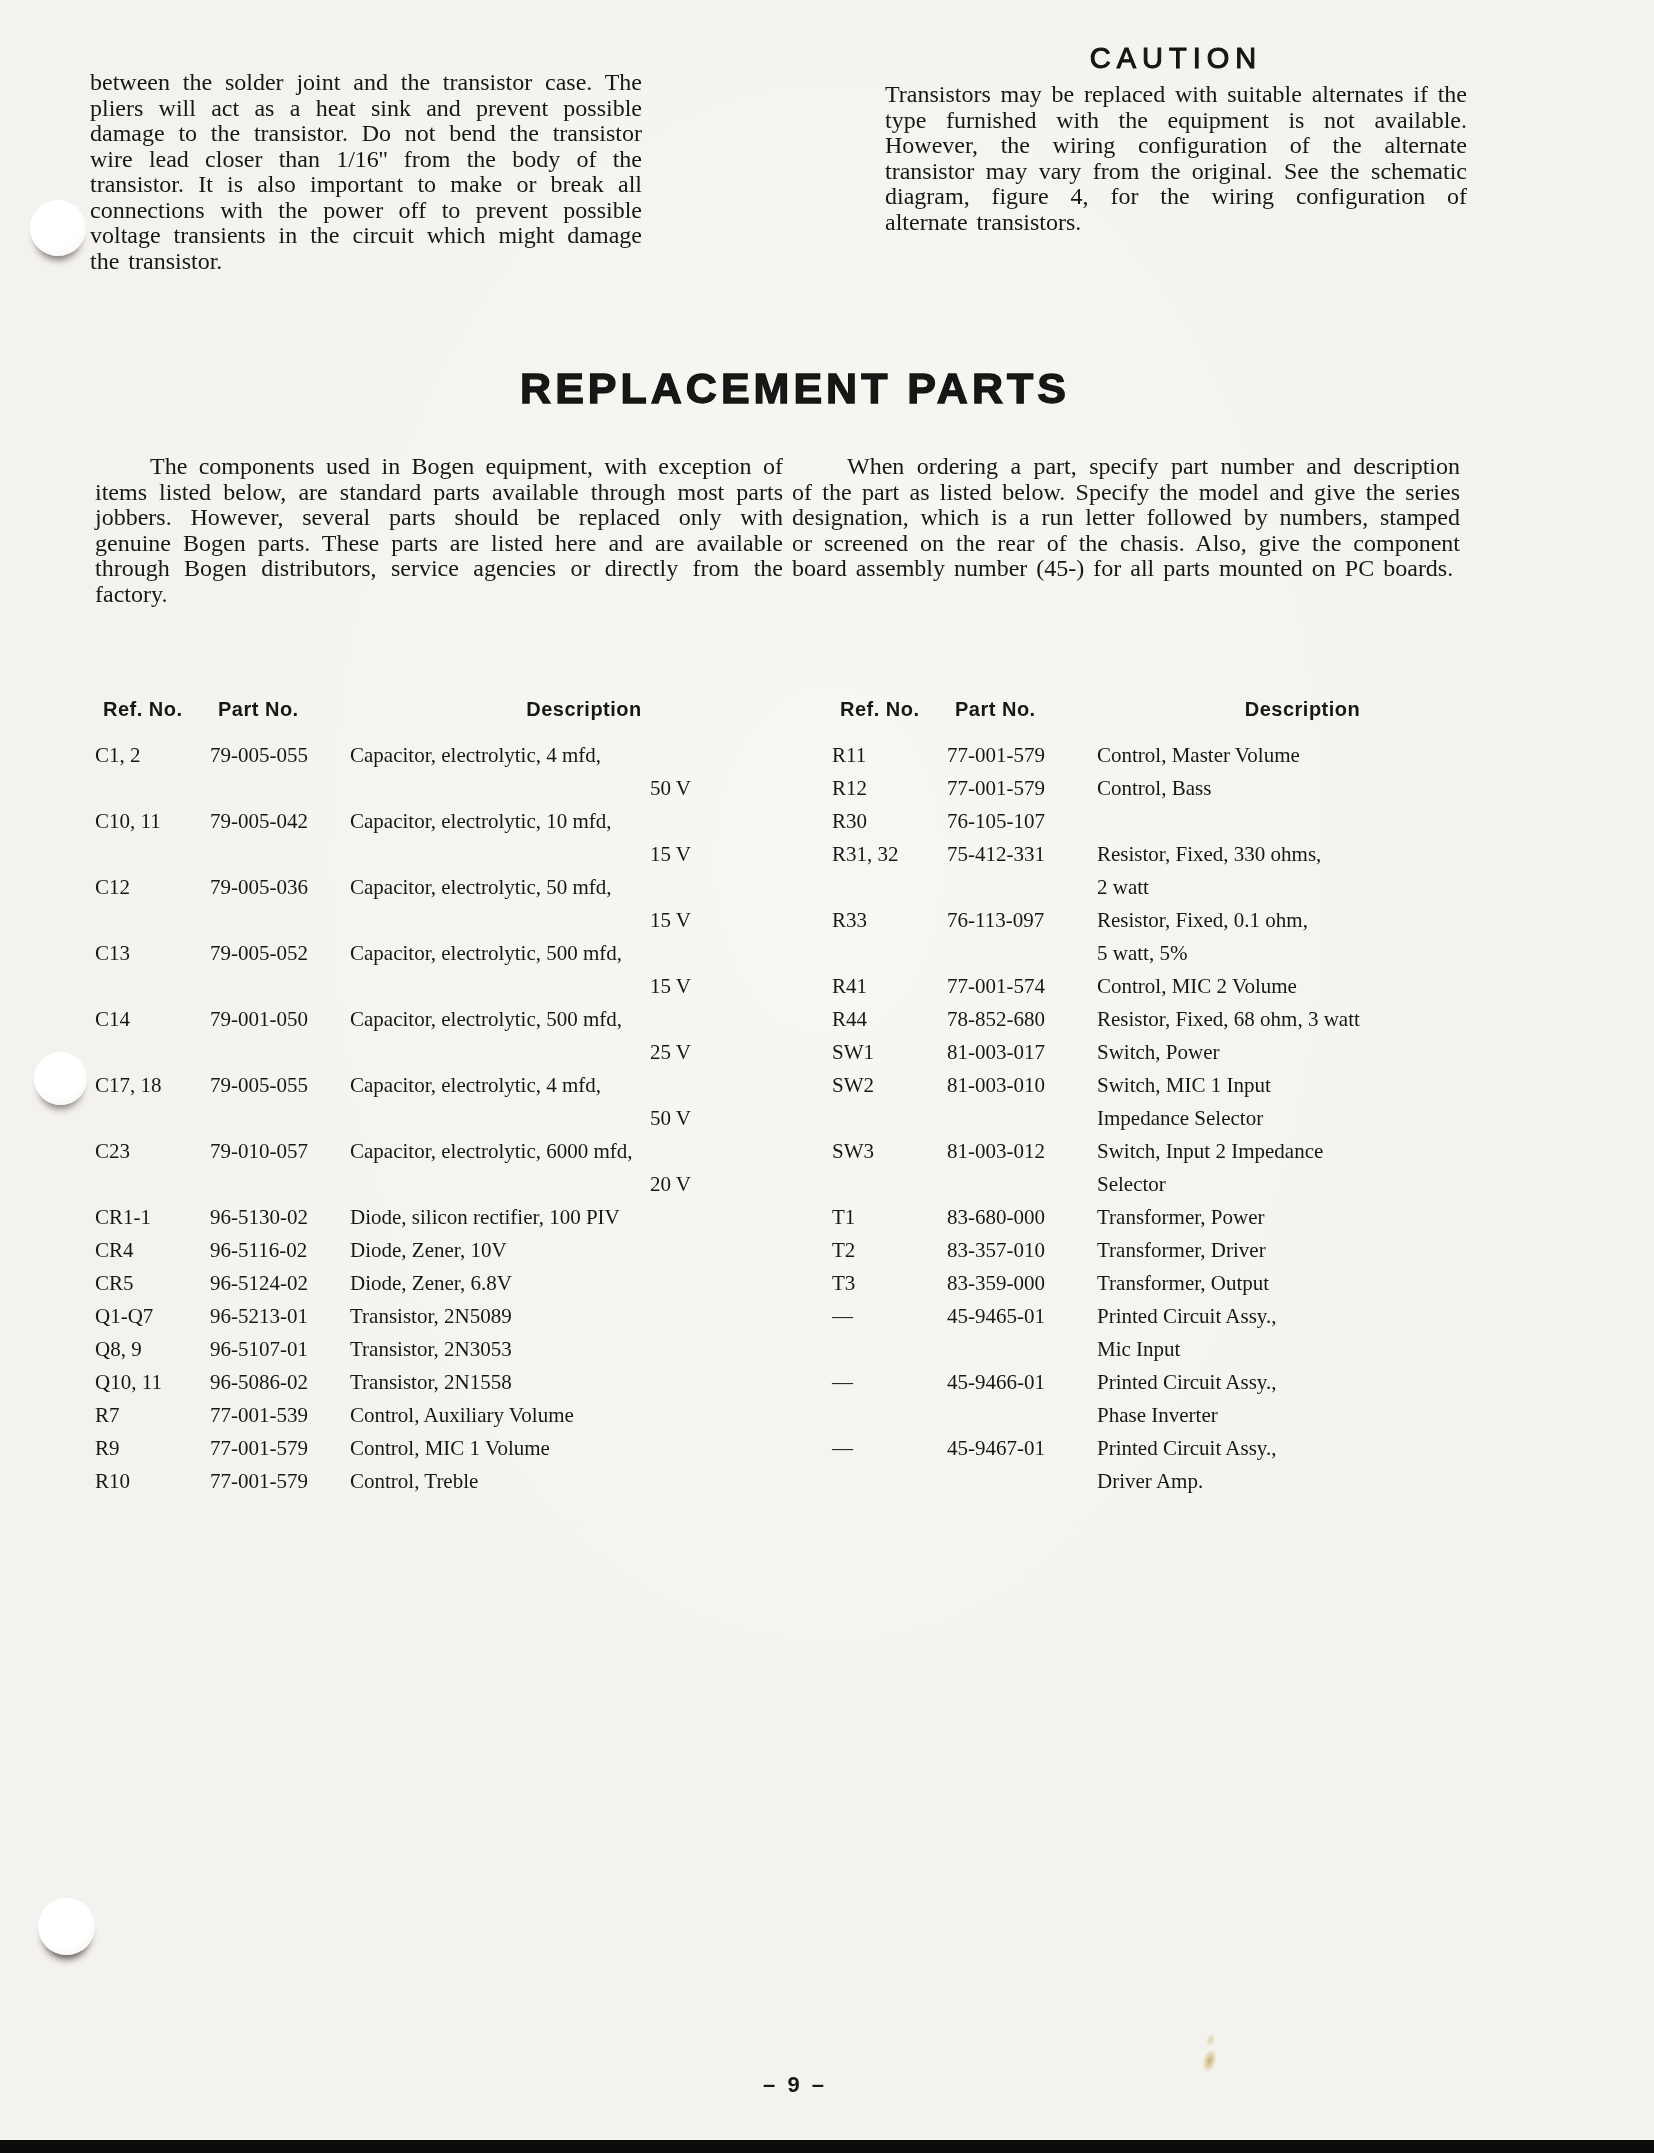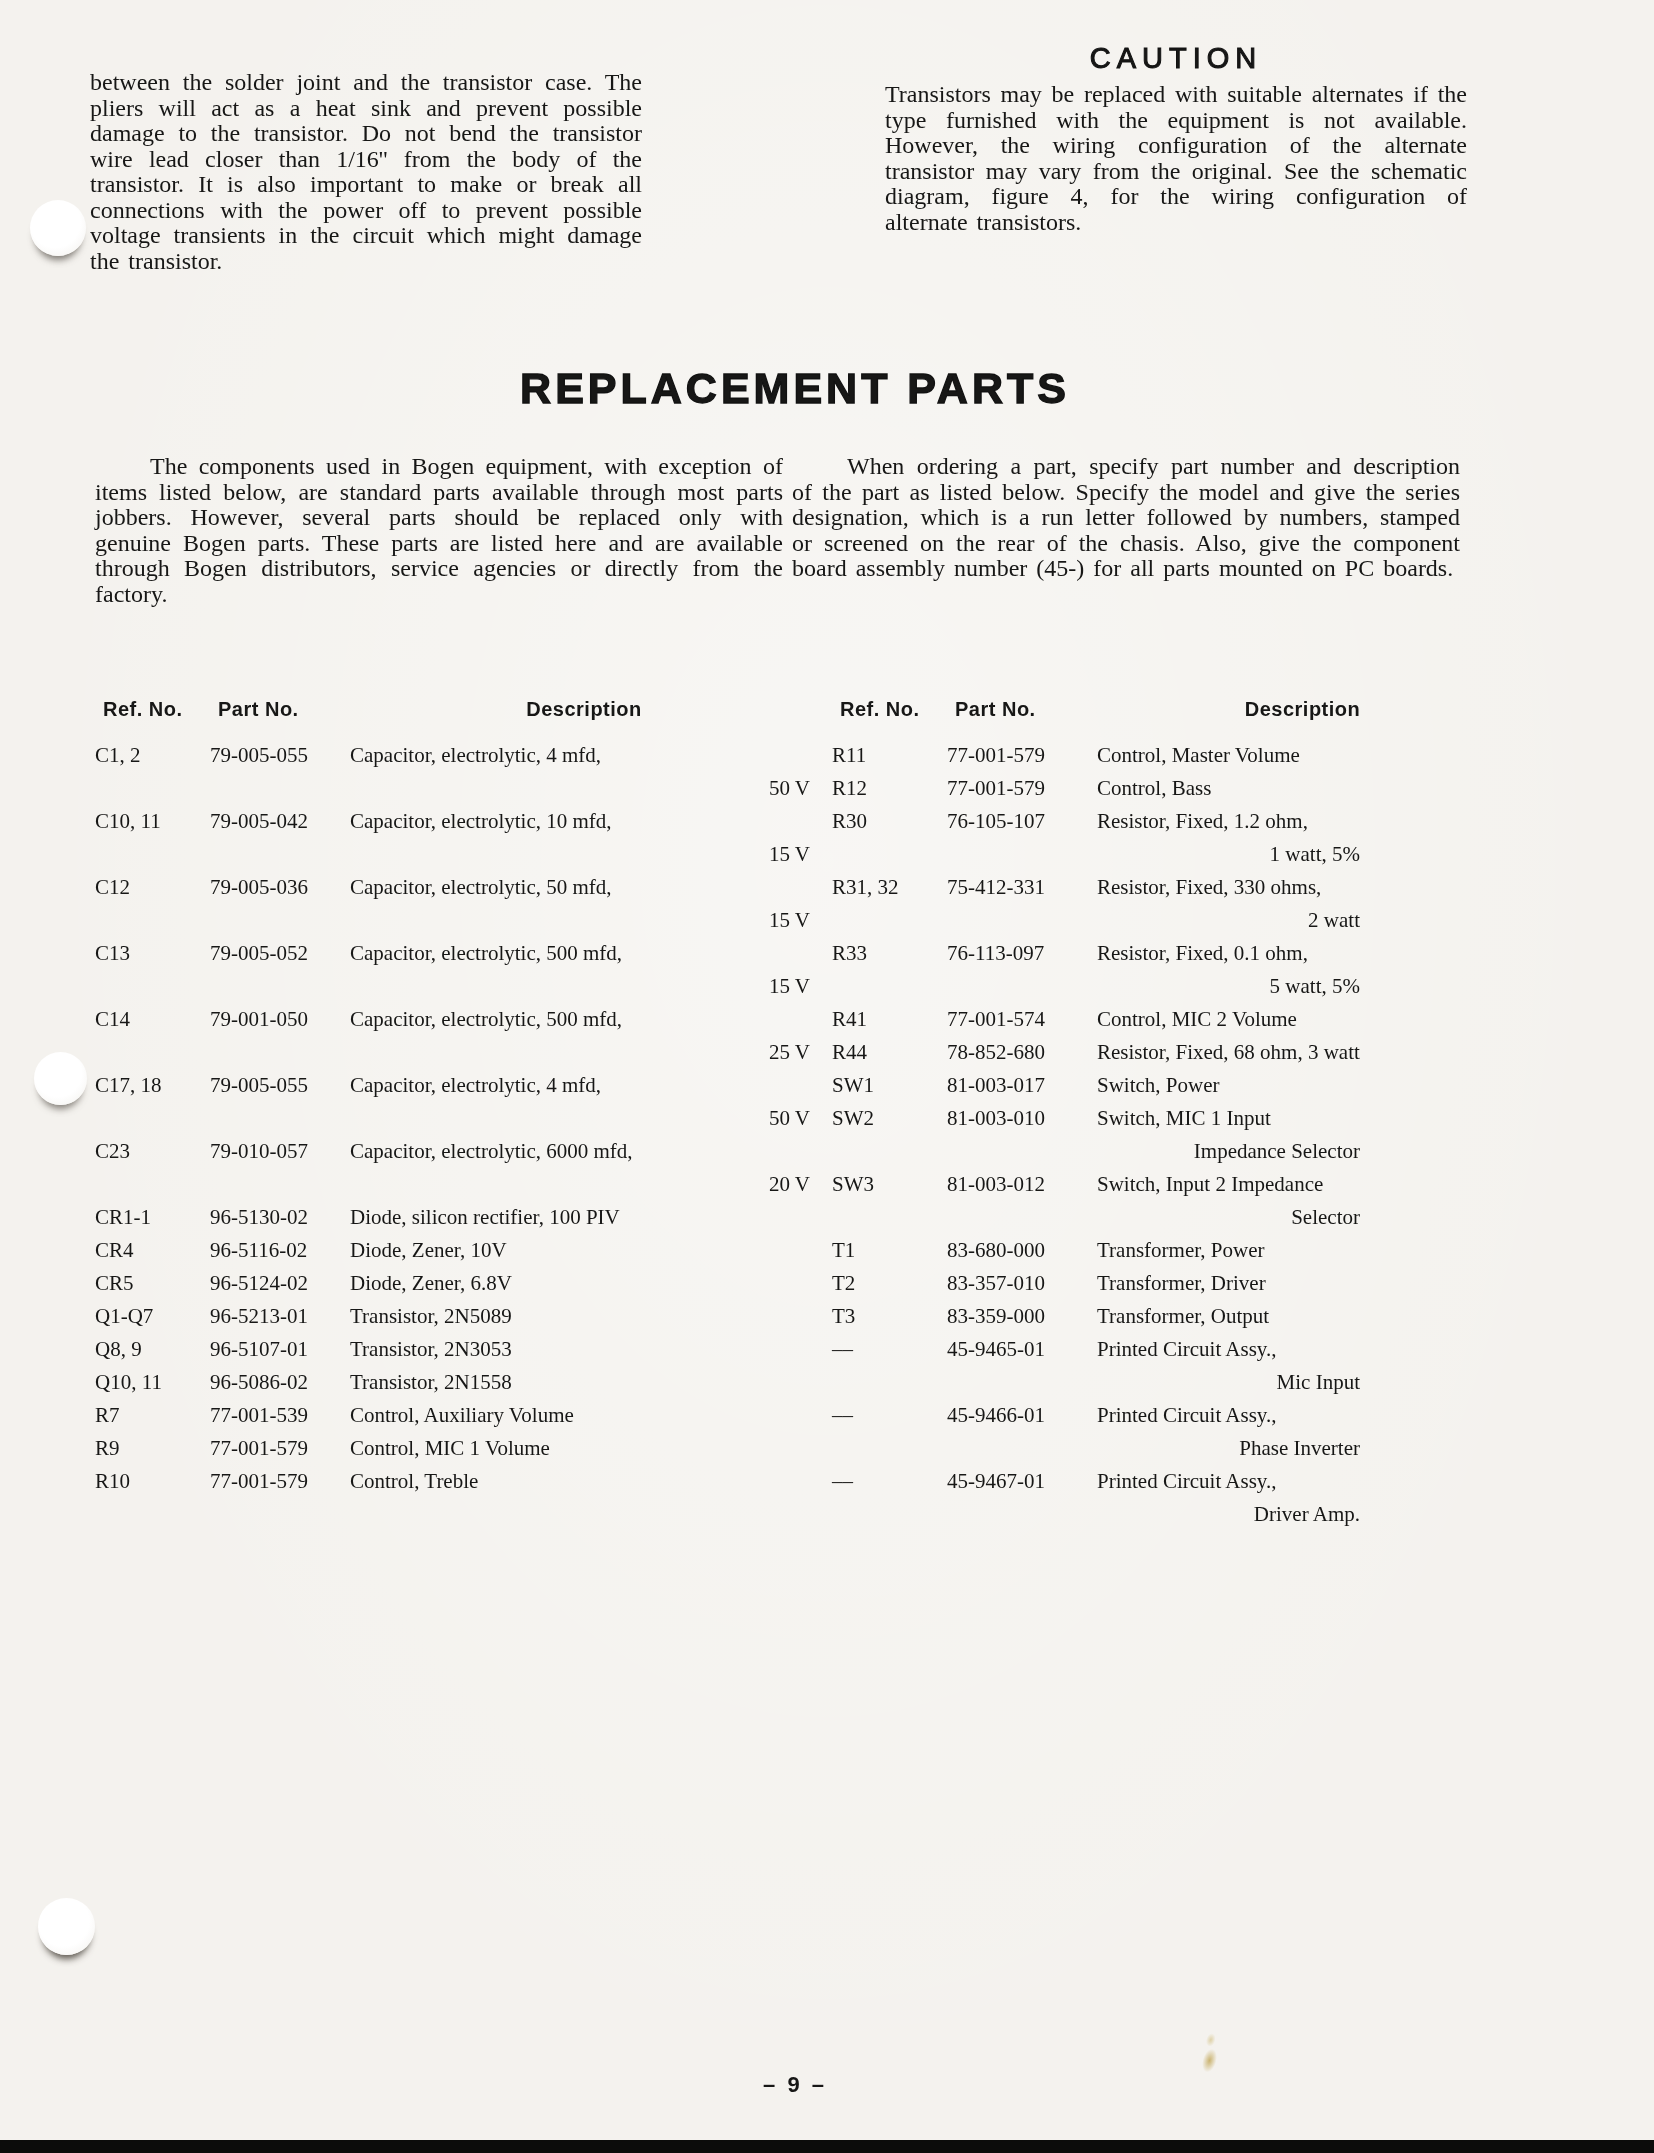--- a/index.html
+++ b/index.html
@@ -48,21 +48,21 @@
   .t-head {
     display:grid; grid-template-columns:var(--c1) var(--c2) 1fr;
     font-family:"Liberation Sans", sans-serif;
     font-weight:700; font-size:20px; letter-spacing:.5px;
     margin-bottom:18px;
     margin-left:8px;
   }
   .t-head .h-desc { text-align:center; }
   .t-row { display:grid; grid-template-columns:var(--c1) var(--c2) 1fr; line-height:33px; }
   .t-desc .d-line { display:block; }
-  .t-desc .d-cont { display:block; text-align:right; padding-left:var(--contL); padding-right:var(--contR); }
+  .t-desc .d-cont { display:block; text-align:left; padding-left:var(--contL); padding-right:var(--contR); }
 
   #page-number {
     position:absolute; left:0; top:2072px; width:1590px;
     text-align:center;
     font-family:"Liberation Sans", sans-serif;
     font-weight:700; font-size:22px; letter-spacing:3px;
   }
 
   .hole {
     position:absolute; border-radius:50%;
@@ -247,24 +247,20 @@
       <div class="t-row">
         <span class="t-ref">R12</span>
         <span class="t-part">77-001-579</span>
         <span class="t-desc">
           <span class="d-line">Control, Bass</span>
         </span>
       </div>
       <div class="t-row">
         <span class="t-ref">R30</span>
         <span class="t-part">76-105-107</span>
-        <span class="t-desc">
-          <span class="d-line">Resistor, Fixed, 1.2 ohm,</span>
-          <span class="d-cont">1 watt, 5%</span>
-        </span>
       </div>
       <div class="t-row">
         <span class="t-ref">R31, 32</span>
         <span class="t-part">75-412-331</span>
         <span class="t-desc">
           <span class="d-line">Resistor, Fixed, 330 ohms,</span>
           <span class="d-cont">2 watt</span>
         </span>
       </div>
       <div class="t-row">

